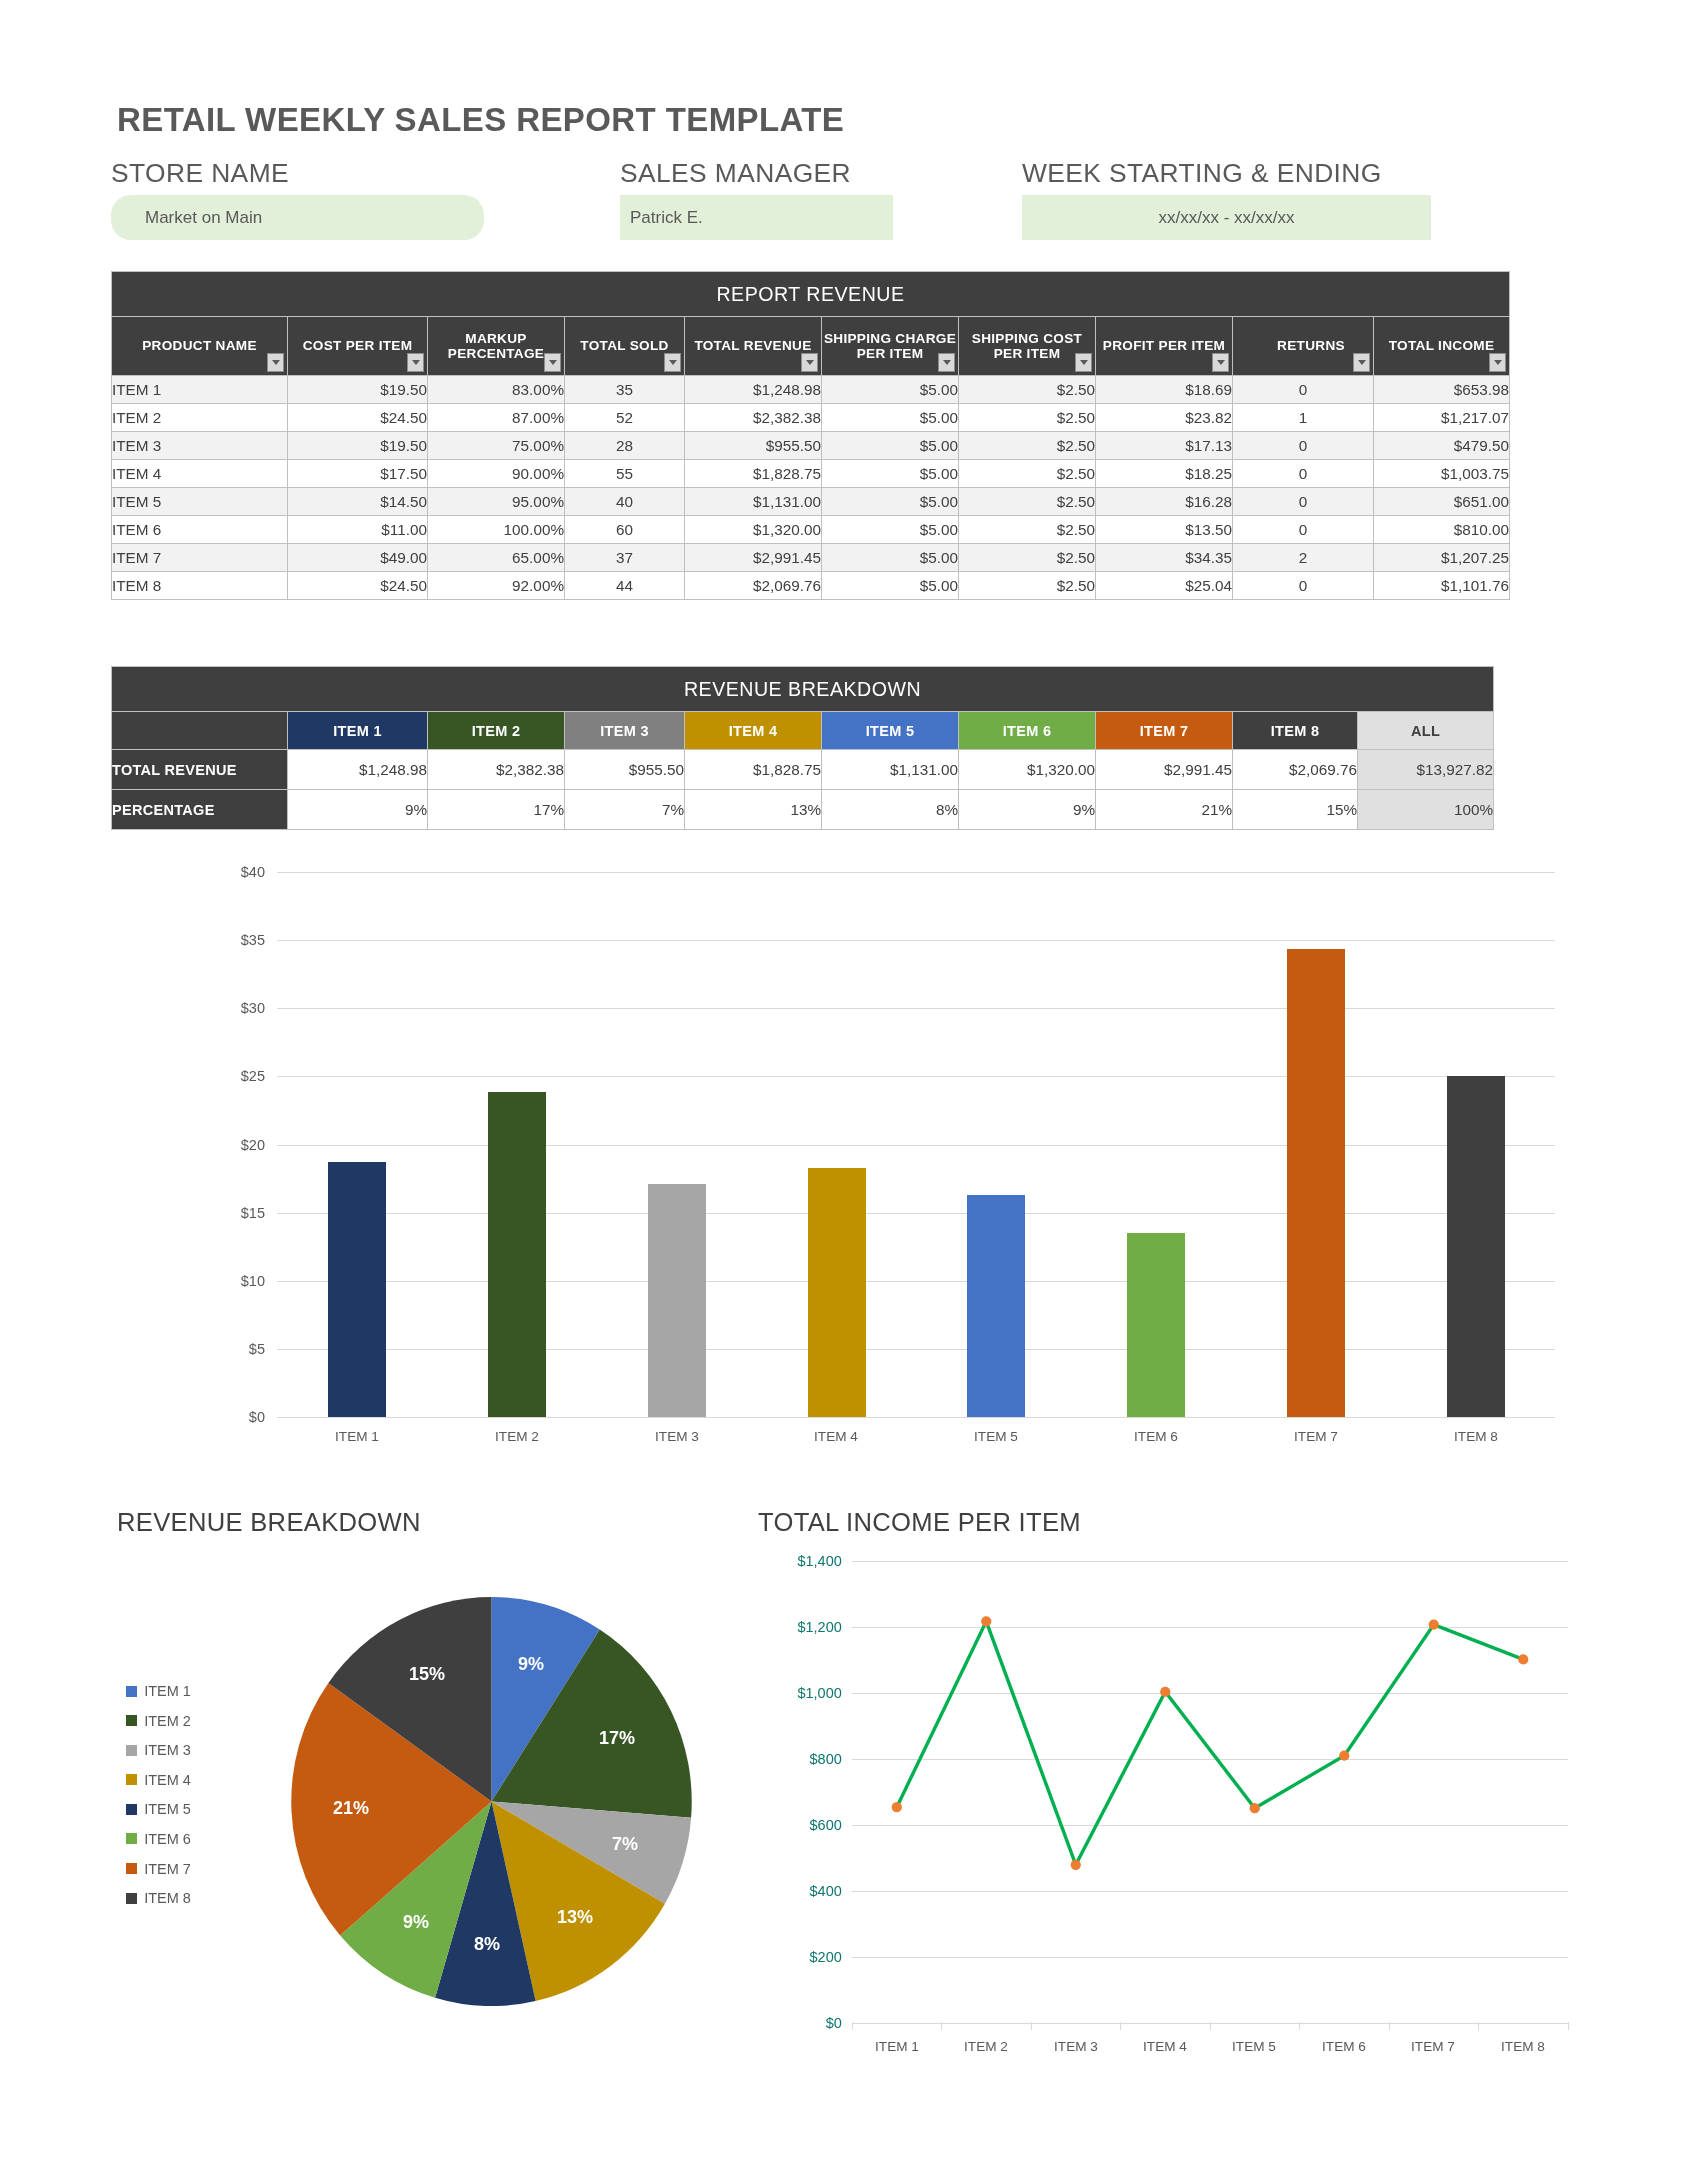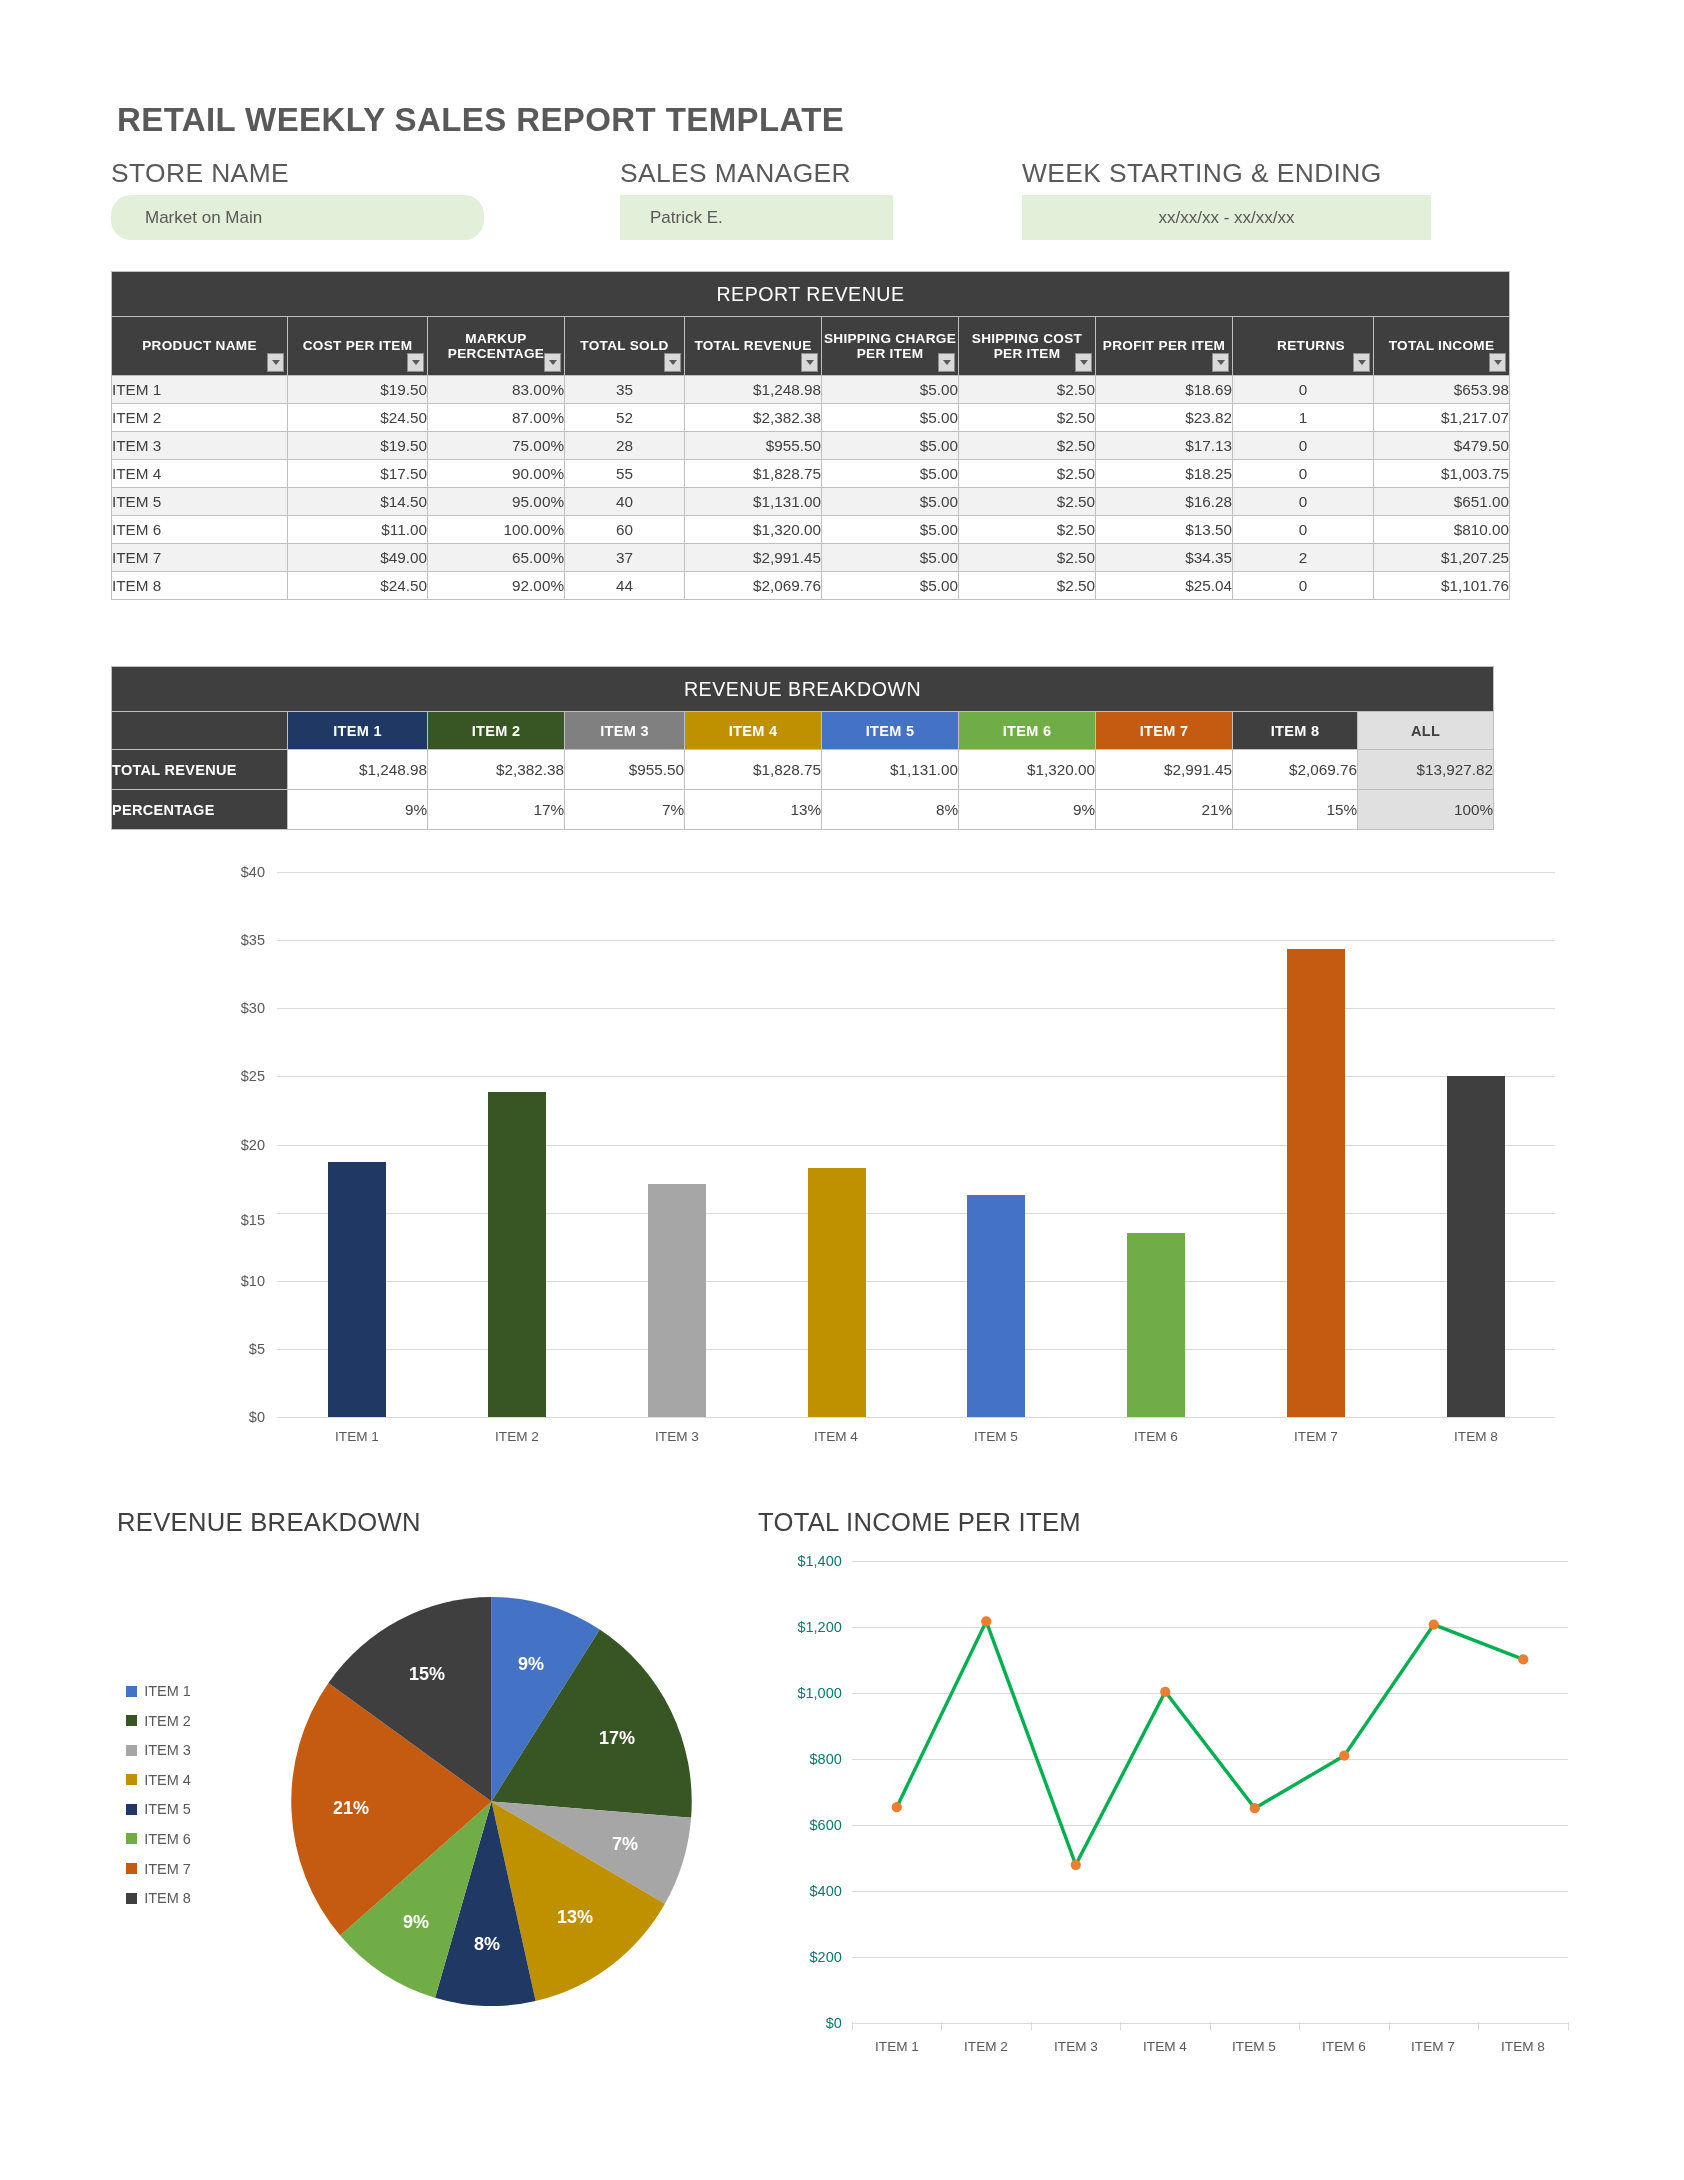--- a/index.html
+++ b/index.html
@@ -21,21 +21,21 @@
   .fields { position:absolute; left:111px; top:158px; width:1458px; height:85px; }
   .field { position:absolute; top:0; }
   .field-label { font-size:26.4px; color:#595959; letter-spacing:0.4px; font-weight:normal; }
   .field-box {
     margin-top:6px; background:#e2efd9; height:45px; box-sizing:border-box;
     display:flex; align-items:center; font-size:17px; color:#595959;
   }
   .f1 { left:0; width:373px; }
   .f1 .field-box { padding-left:34px;border-radius:20px; }
   .f2 { left:509px; width:273px; }
-  .f2 .field-box { padding-left:30px; }
+  .f2 .field-box { padding-left:10px; }
   .f3 { left:911px; width:409px; }
   .f3 .field-box { justify-content:center; }
 
   
   .tbl-wrap { position:absolute; left:111px; }
   table.grid { border-collapse:collapse; table-layout:fixed; }
   table.grid td, table.grid th { border:0.9px solid #bfbfbf; padding:0; }
   .band {
     background:#3f3f3f; color:#ffffff; text-align:center;
     font-size:19.6px; font-weight:normal; letter-spacing:0.5px; height:44px;
@@ -315,21 +315,21 @@
 
   <div class="barchart">
     <div class="bc-plot" id="bc-plot">
         <div class="gridline" style="top: 545px;"></div>
         <div class="ylab" style="top: 545px;">$0</div>
         <div class="gridline" style="top: 477px;"></div>
         <div class="ylab" style="top: 477px;">$5</div>
         <div class="gridline" style="top: 409px;"></div>
         <div class="ylab" style="top: 409px;">$10</div>
         <div class="gridline" style="top: 341px;"></div>
-        <div class="ylab" style="top: 341px; margin-top: 7px;">$15</div>
+        <div class="ylab" style="top: 341px;">$15</div>
         <div class="gridline" style="top: 273px;"></div>
         <div class="ylab" style="top: 273px;">$20</div>
         <div class="gridline" style="top: 204px;"></div>
         <div class="ylab" style="top: 204px;">$25</div>
         <div class="gridline" style="top: 136px;"></div>
         <div class="ylab" style="top: 136px;">$30</div>
         <div class="gridline" style="top: 68px;"></div>
         <div class="ylab" style="top: 68px;">$35</div>
         <div class="gridline" style="top: 0px;"></div>
         <div class="ylab" style="top: 0px;">$40</div>

